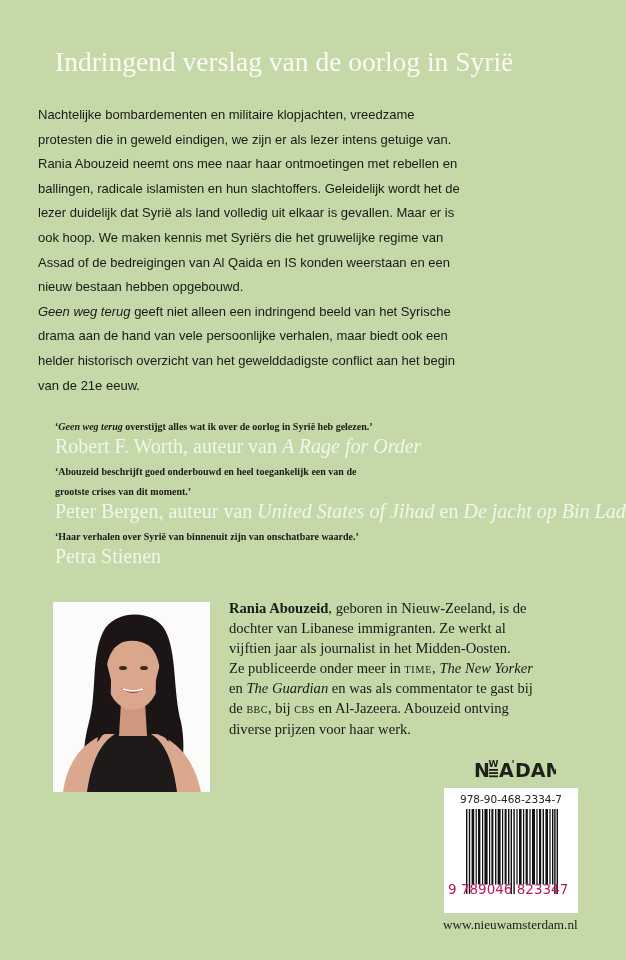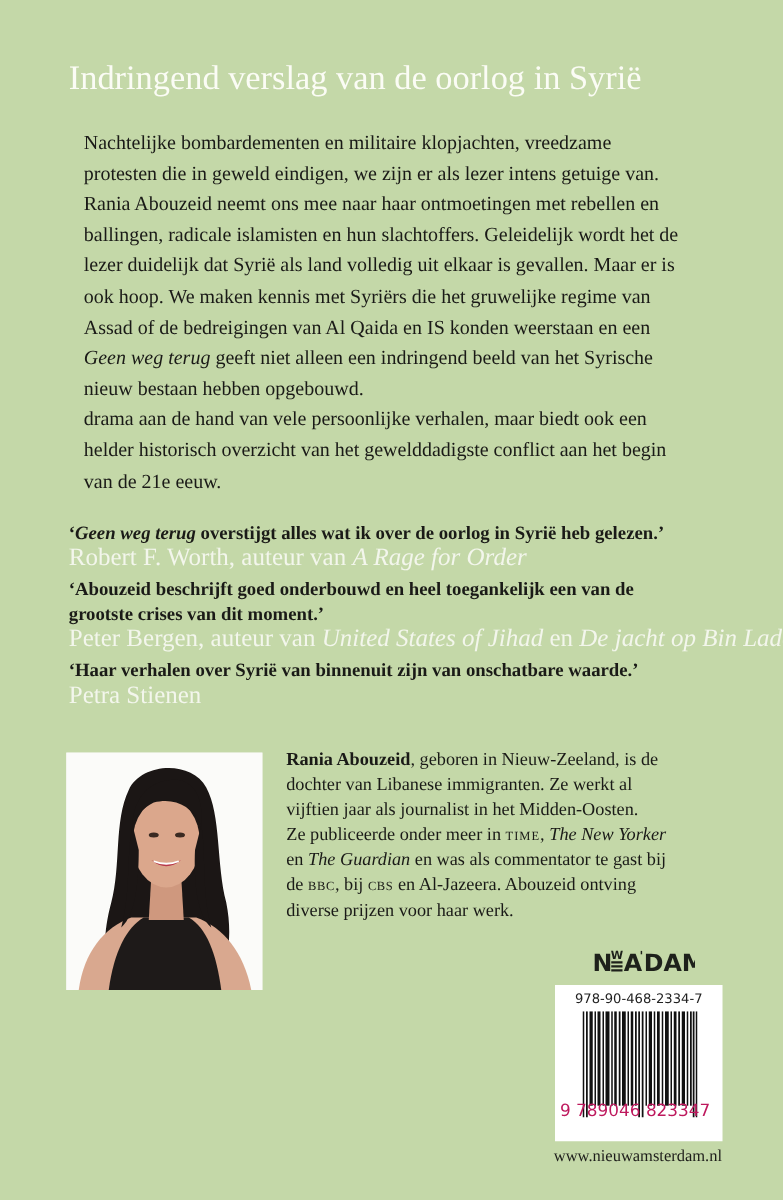--- a/index.html
+++ b/index.html
@@ -9,29 +9,29 @@
       font-family: "DejaVu Serif", "Liberation Serif", serif;
       color: #1a1a17;
     }
     .abs { position: absolute; }
     .title {
       left: 55px; top: 46px;
       font-family: "Liberation Serif", serif;
       font-size: 27.5px; color: #fbfcf5; letter-spacing: 0px; white-space: nowrap;
     }
     .blurb {
-      left: 67px; top: 103px; width: 560px;
-      font-family: Liberation Serif, serif;
-      font-size: 16px; line-height: 24.6px;
+      left: 38px; top: 103px; width: 560px;
+      font-family: Liberation Sans, sans-serif;
+      font-size: 13px; line-height: 24.6px;
     }
     .blurb .line { white-space: nowrap; display: block; }
     .blurb em { font-style: italic; }
     .quotes { left: 55px; top: 417px; width: 560px; font-family: "Liberation Serif", serif; }
     .quote { margin-bottom: 7px; }
-    .q-text { font-weight: bold; font-size: 15px; line-height: 20px; white-space: nowrap; display: block; }
+    .q-text { font-weight: bold; font-size: 10px; line-height: 20px; white-space: nowrap; display: block; }
     .q-text em { font-style: italic; }
     .q-attr { font-size: 20px; line-height: 18px; color: #f3f6ec; white-space: nowrap; display:block; }
     .q-attr em { font-style: italic; }
     .photo {
       left: 53px; top: 602px; width: 157px; height: 190px; background: #fafaf8; overflow: hidden;
     }
     .bio {
       left: 229px; top: 598px; width: 380px;
       font-family: "Liberation Serif", serif;
       font-size: 14.6px; line-height: 20.1px;
@@ -65,22 +65,22 @@
 <div class="abs title">Indringend verslag van de oorlog in Syrië</div>
 
 <div class="abs blurb">
   <span class="line">Nachtelijke bombardementen en militaire klopjachten, vreedzame</span>
   <span class="line">protesten die in geweld eindigen, we zijn er als lezer intens getuige van.</span>
   <span class="line">Rania Abouzeid neemt ons mee naar haar ontmoetingen met rebellen en</span>
   <span class="line">ballingen, radicale islamisten en hun slachtoffers. Geleidelijk wordt het de</span>
   <span class="line">lezer duidelijk dat Syrië als land volledig uit elkaar is gevallen. Maar er is</span>
   <span class="line">ook hoop. We maken kennis met Syriërs die het gruwelijke regime van</span>
   <span class="line">Assad of de bedreigingen van Al Qaida en IS konden weerstaan en een</span>
+  <span class="line">nieuw bestaan hebben opgebouwd.</span>
   <span class="line"><em>Geen weg terug</em><span> geeft niet alleen een indringend beeld van het Syrische</span></span>
-  <span class="line">nieuw bestaan hebben opgebouwd.</span>
   <span class="line">drama aan de hand van vele persoonlijke verhalen, maar biedt ook een</span>
   <span class="line">helder historisch overzicht van het gewelddadigste conflict aan het begin</span>
   <span class="line">van de 21e eeuw.</span>
 </div>
 
 <div class="abs quotes">
   <div class="quote">
     <span class="q-text"><span>‘</span><em>Geen weg terug</em><span> overstijgt alles wat ik over de oorlog in Syrië heb gelezen.’</span></span>
     <span class="q-attr"><span>Robert F. Worth, auteur van </span><em>A Rage for Order</em></span>
   </div>

